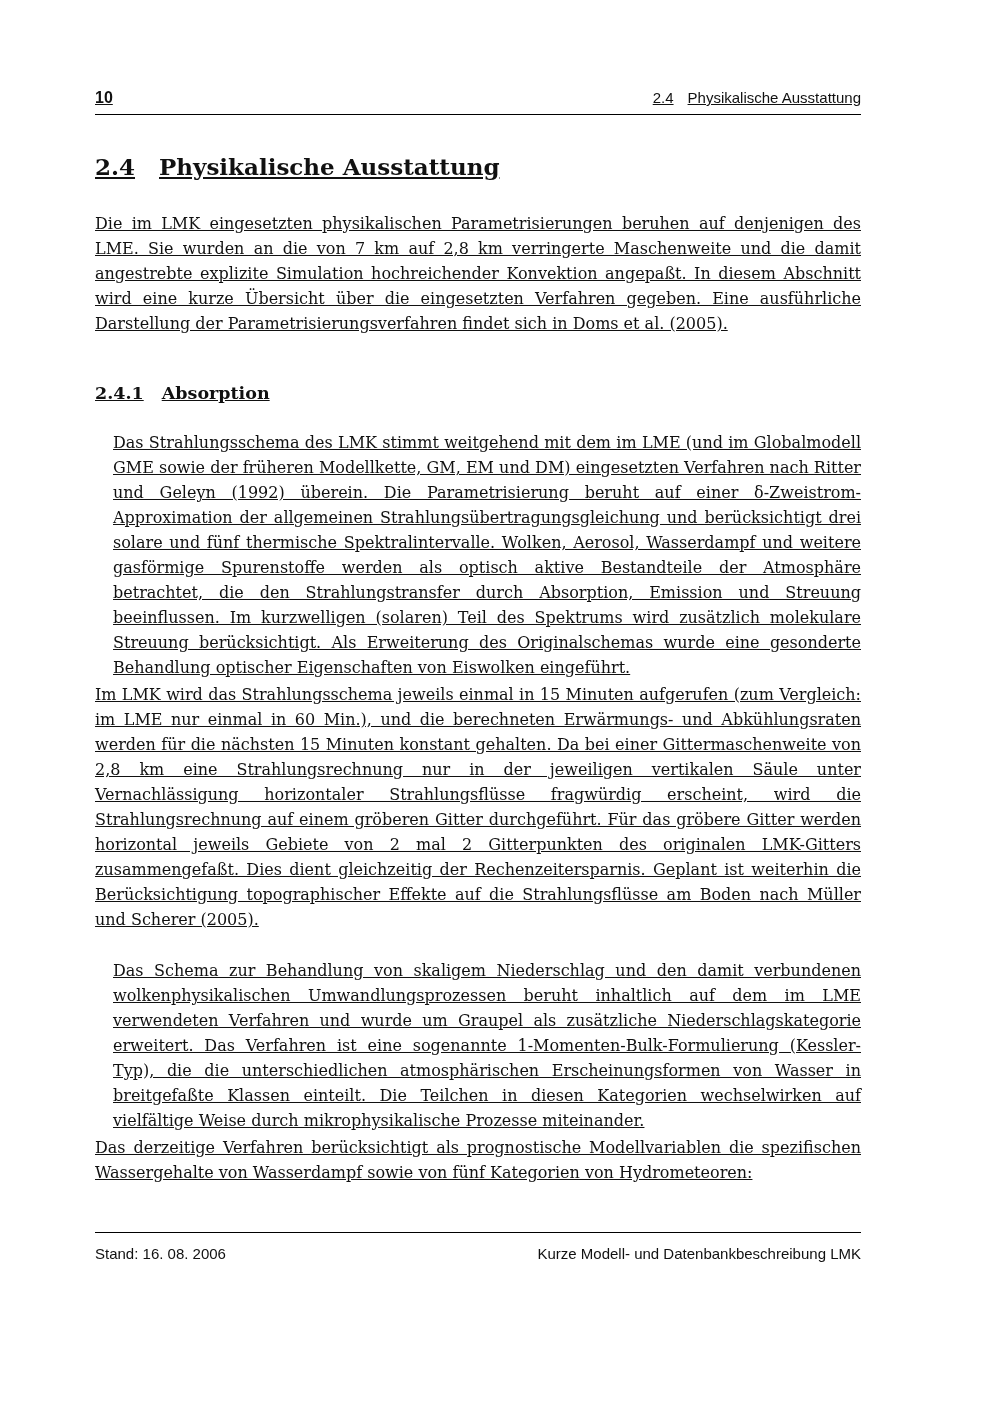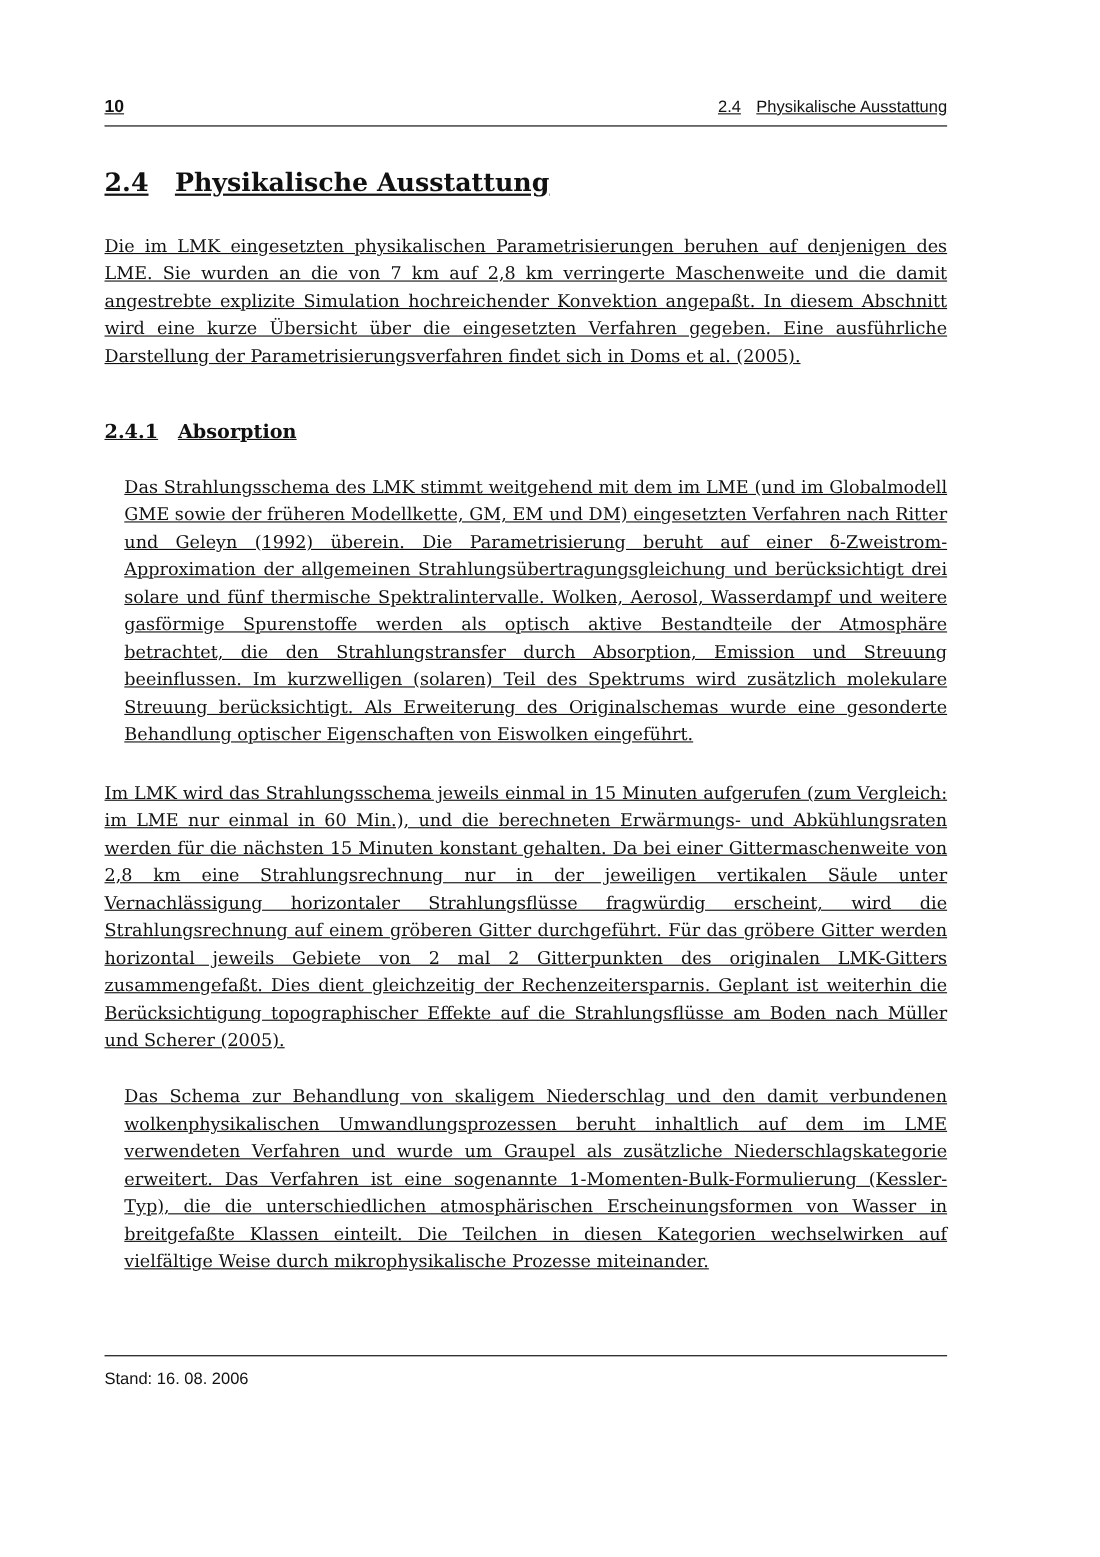--- a/index.html
+++ b/index.html
@@ -75,21 +75,21 @@
     hyphens: auto;
   }
   .first-par {
     margin-top: 30px;
   }
   .after-heading {
     margin-top: 26px;
     margin-left: 18px;
   }
   .follow-par {
-    margin-top: 28px;
+    margin-top: 2px;
   }
   
   .footer {
     position: absolute;
     left: 95px;
     top: 1232px;
     width: 766px;
     font-family: "Liberation Sans", sans-serif;
     font-size: 15px;
     line-height: 19px;
@@ -124,22 +124,24 @@
 
     <p class="body-par first-par">Die im LMK eingesetzten physikalischen Parametrisierungen beruhen auf denjenigen des LME. Sie wurden an die von 7 km auf 2,8 km verringerte Maschenweite und die damit angestrebte explizite Simulation hochreichender Konvektion angepaßt. In diesem Abschnitt wird eine kurze Übersicht über die eingesetzten Verfahren gegeben. Eine ausführliche Darstellung der Parametrisierungsverfahren findet sich in Doms et al. (2005).</p>
 
     <h2 class="subsection-heading">
       <span class="sub-num">2.4.1</span><span class="sub-title">Absorption</span>
     </h2>
     <p class="body-par after-heading">Das Strahlungsschema des LMK stimmt weitgehend mit dem im LME (und im Globalmodell GME sowie der früheren Modellkette, GM, EM und DM) eingesetzten Verfahren nach Ritter und Geleyn (1992) überein. Die Parametrisierung beruht auf einer δ-Zweistrom-Approximation der allgemeinen Strahlungsübertragungsgleichung und berücksichtigt drei solare und fünf thermische Spektralintervalle. Wolken, Aerosol, Wasserdampf und weitere gasförmige Spurenstoffe werden als optisch aktive Bestandteile der Atmosphäre betrachtet, die den Strahlungstransfer durch Absorption, Emission und Streuung beeinflussen. Im kurzwelligen (solaren) Teil des Spektrums wird zusätzlich molekulare Streuung berücksichtigt. Als Erweiterung des Originalschemas wurde eine gesonderte Behandlung optischer Eigenschaften von Eiswolken eingeführt.</p>
     <p class="body-par follow-par">Im LMK wird das Strahlungsschema jeweils einmal in 15 Minuten aufgerufen (zum Vergleich: im LME nur einmal in 60 Min.), und die berechneten Erwärmungs- und Abkühlungsraten werden für die nächsten 15 Minuten konstant gehalten. Da bei einer Gittermaschenweite von 2,8 km eine Strahlungsrechnung nur in der jeweiligen vertikalen Säule unter Vernachlässigung horizontaler Strahlungsflüsse fragwürdig erscheint, wird die Strahlungsrechnung auf einem gröberen Gitter durchgeführt. Für das gröbere Gitter werden horizontal jeweils Gebiete von 2 mal 2 Gitterpunkten des originalen LMK-Gitters zusammengefaßt. Dies dient gleichzeitig der Rechenzeitersparnis. Geplant ist weiterhin die Berücksichtigung topographischer Effekte auf die Strahlungsflüsse am Boden nach Müller und Scherer (2005).</p>
 
     <p class="body-par after-heading">Das Schema zur Behandlung von skaligem Niederschlag und den damit verbundenen wolkenphysikalischen Umwandlungsprozessen beruht inhaltlich auf dem im LME verwendeten Verfahren und wurde um Graupel als zusätzliche Niederschlagskategorie erweitert. Das Verfahren ist eine sogenannte 1-Momenten-Bulk-Formulierung (Kessler-Typ), die die unterschiedlichen atmosphärischen Erscheinungsformen von Wasser in breitgefaßte Klassen einteilt. Die Teilchen in diesen Kategorien wechselwirken auf vielfältige Weise durch mikrophysikalische Prozesse miteinander.</p>
+    <p class="body-par follow-par">Das derzeitige Verfahren berücksichtigt als prognostische Modellvariablen die spezifischen Wassergehalte von Wasserdampf sowie von fünf Kategorien von Hydrometeoren:</p>
 
   </div>
 
   <div class="footer">
     <div class="footer-rule"></div>
     <div class="footer-row">
       <span>Stand: 16. 08. 2006</span>
+      <span>Kurze Modell- und Datenbankbeschreibung LMK</span>
     </div>
   </div>
 </div>
 
 </body></html>

